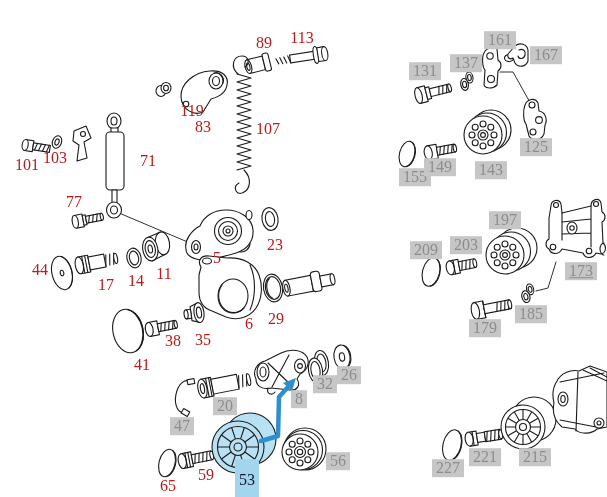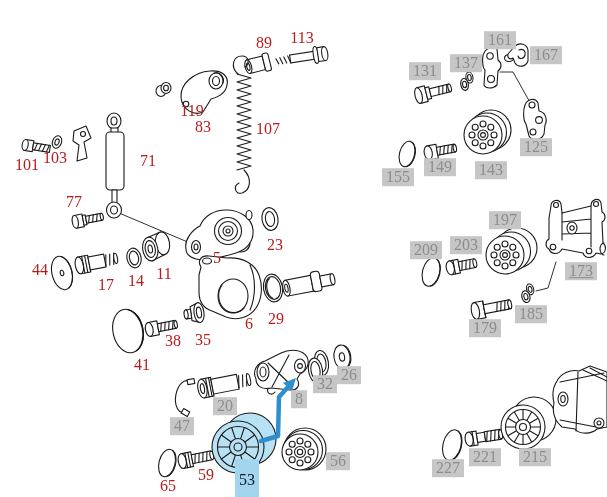--- a/index.html
+++ b/index.html
@@ -447,21 +447,21 @@
       <div class="lbl" style="left: 276px; top: 319px;">29</div>
       <div class="lbl" style="left: 173px; top: 341px;">38</div>
       <div class="lbl" style="left: 203px; top: 340px;">35</div>
       <div class="lbl" style="left: 134px; top: 365px; margin-left: 8px;">41</div>
       <div class="lbl" style="left: 206px; top: 475px;">59</div>
       <div class="lbl" style="left: 168px; top: 486px;">65</div>
       <div class="lbl badge" style="left: 425px; top: 71px;">131</div>
       <div class="lbl badge" style="left: 466px; top: 63px;">137</div>
       <div class="lbl badge" style="left: 485px; top: 40px; margin-left: 15px;">161</div>
       <div class="lbl badge" style="left: 546px; top: 55px;">167</div>
-      <div class="lbl badge" style="left: 398px; top: 177px;">155</div>
+      <div class="lbl badge" style="left: 415px; top: 177px;">155</div>
       <div class="lbl badge" style="left: 440px; top: 167px;">149</div>
       <div class="lbl badge" style="left: 491px; top: 170px;">143</div>
       <div class="lbl badge" style="left: 536px; top: 147px;">125</div>
       <div class="lbl badge" style="left: 426px; top: 250px;">209</div>
       <div class="lbl badge" style="left: 466px; top: 245px;">203</div>
       <div class="lbl badge" style="left: 505px; top: 220px;">197</div>
       <div class="lbl badge" style="left: 485px; top: 328px;">179</div>
       <div class="lbl badge" style="left: 531px; top: 314px;">185</div>
       <div class="lbl badge" style="left: 581px; top: 271px; text-decoration: underline;">173</div>
       <div class="lbl badge" style="left: 225px; top: 406px;">20</div>

